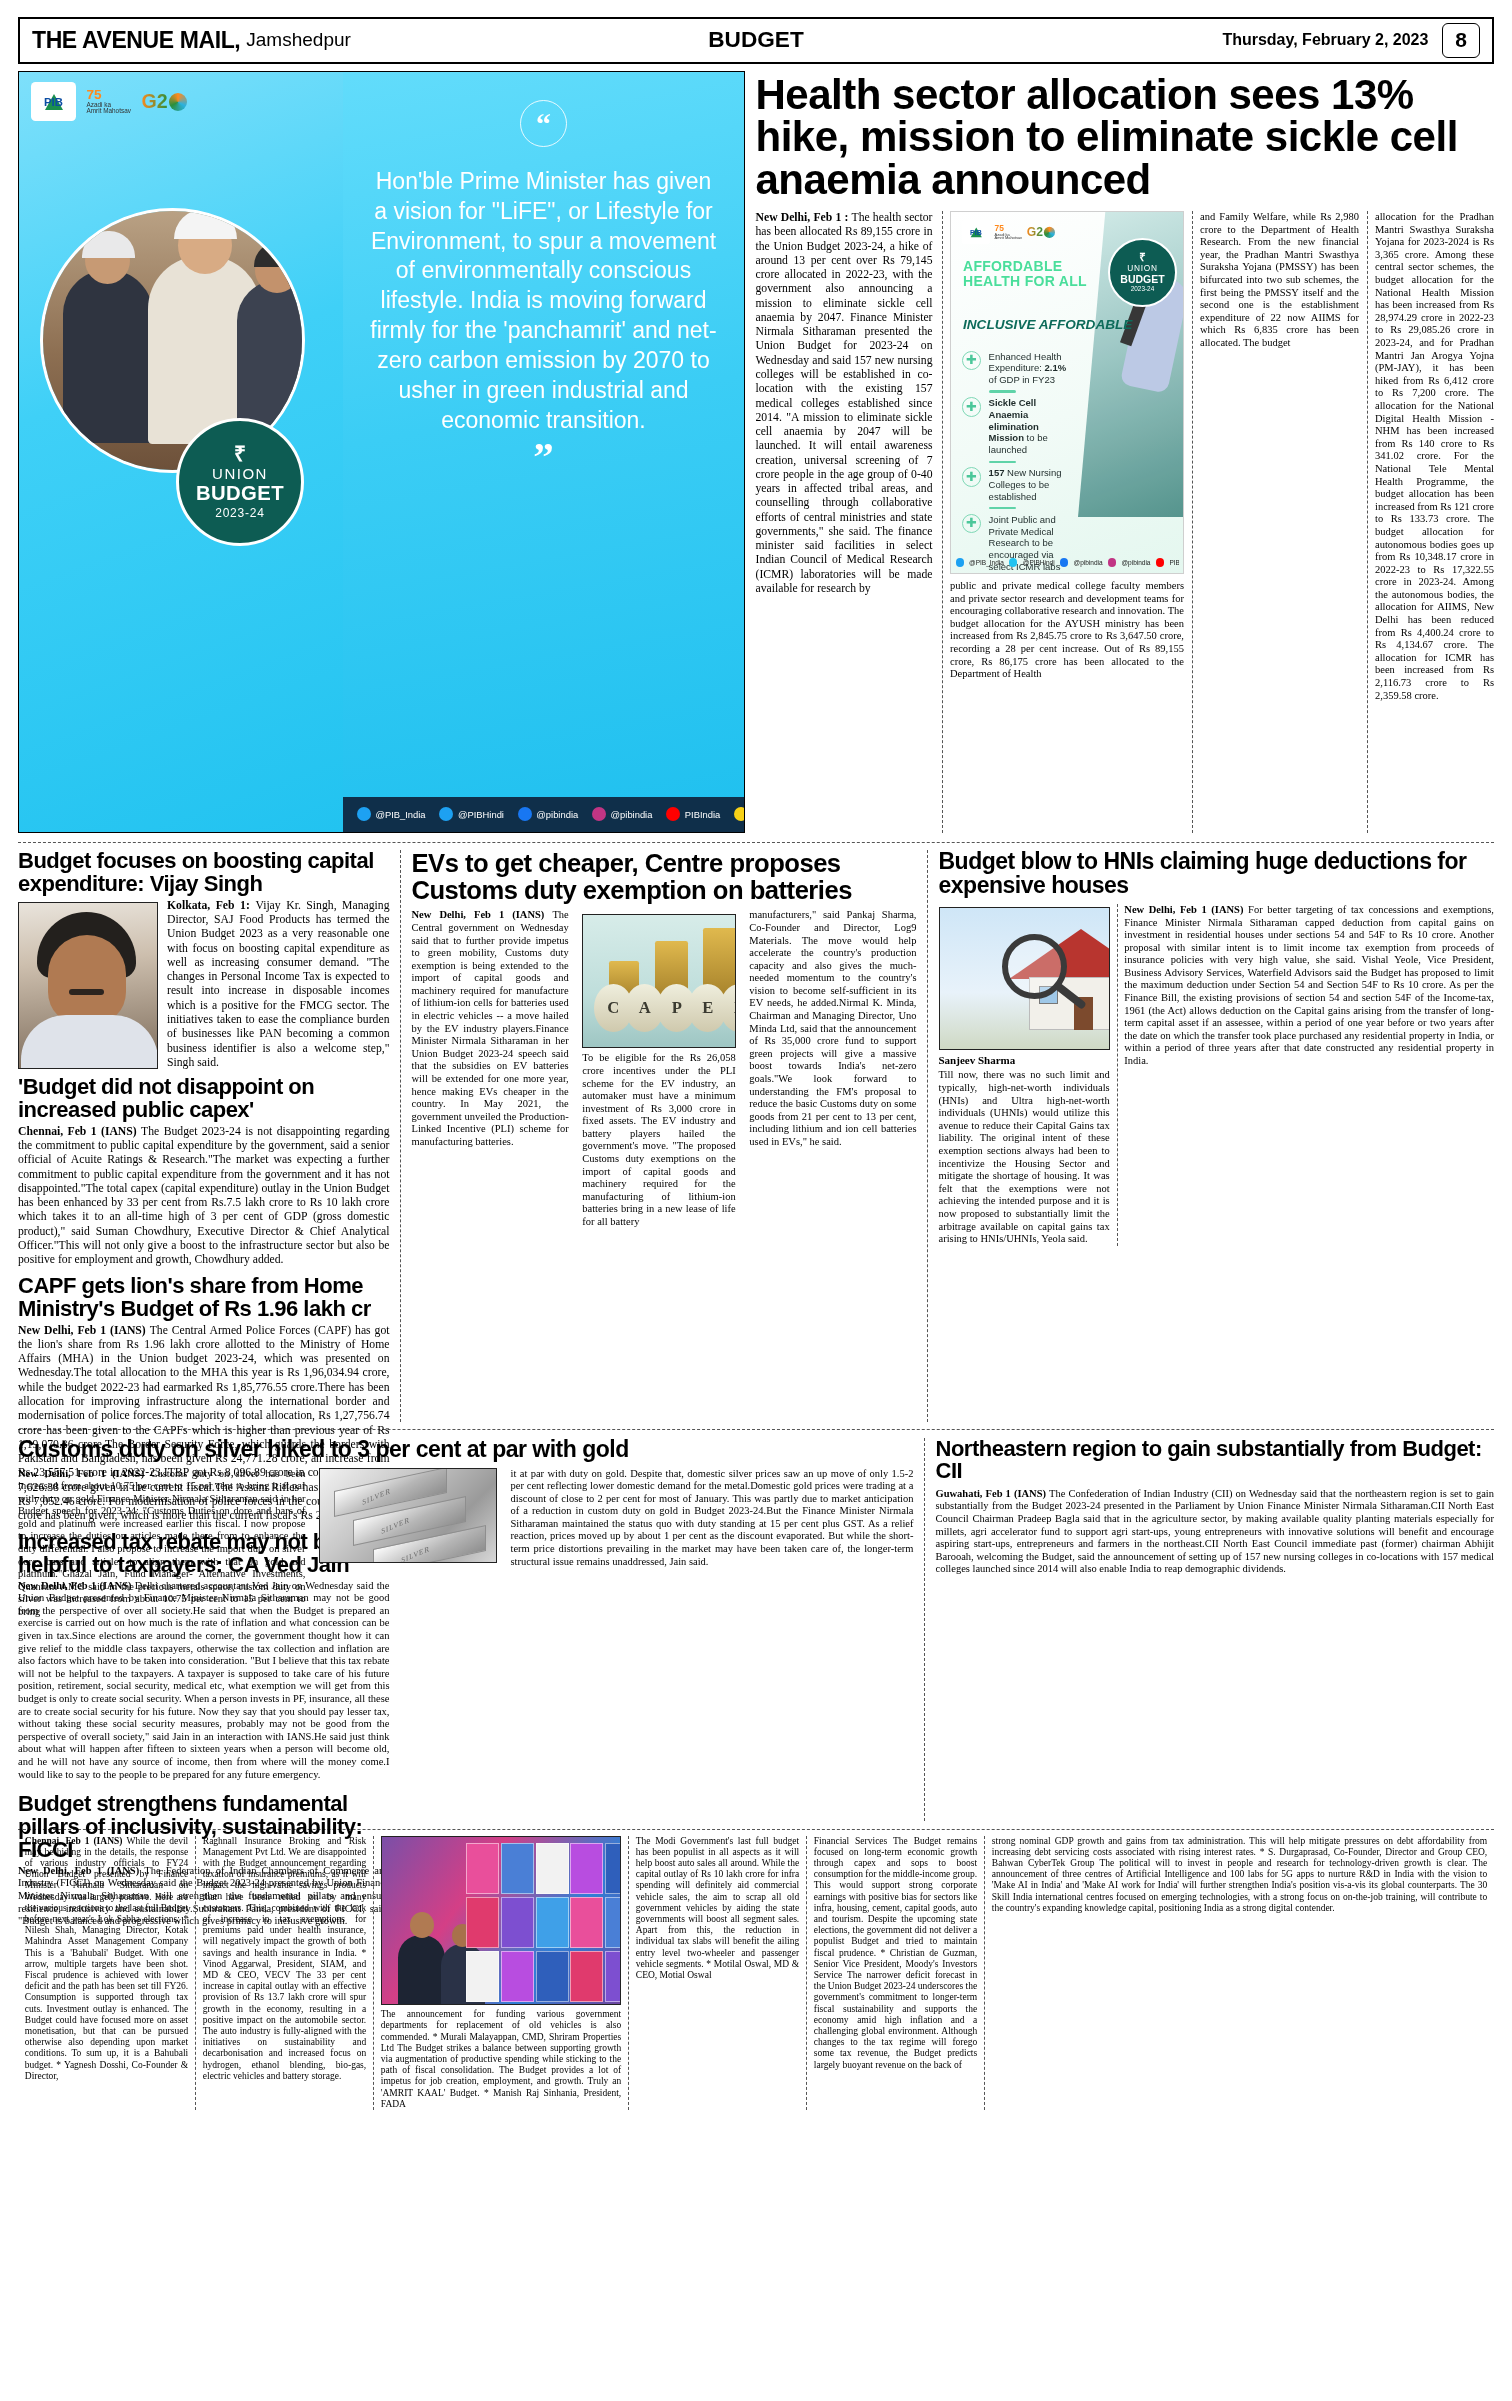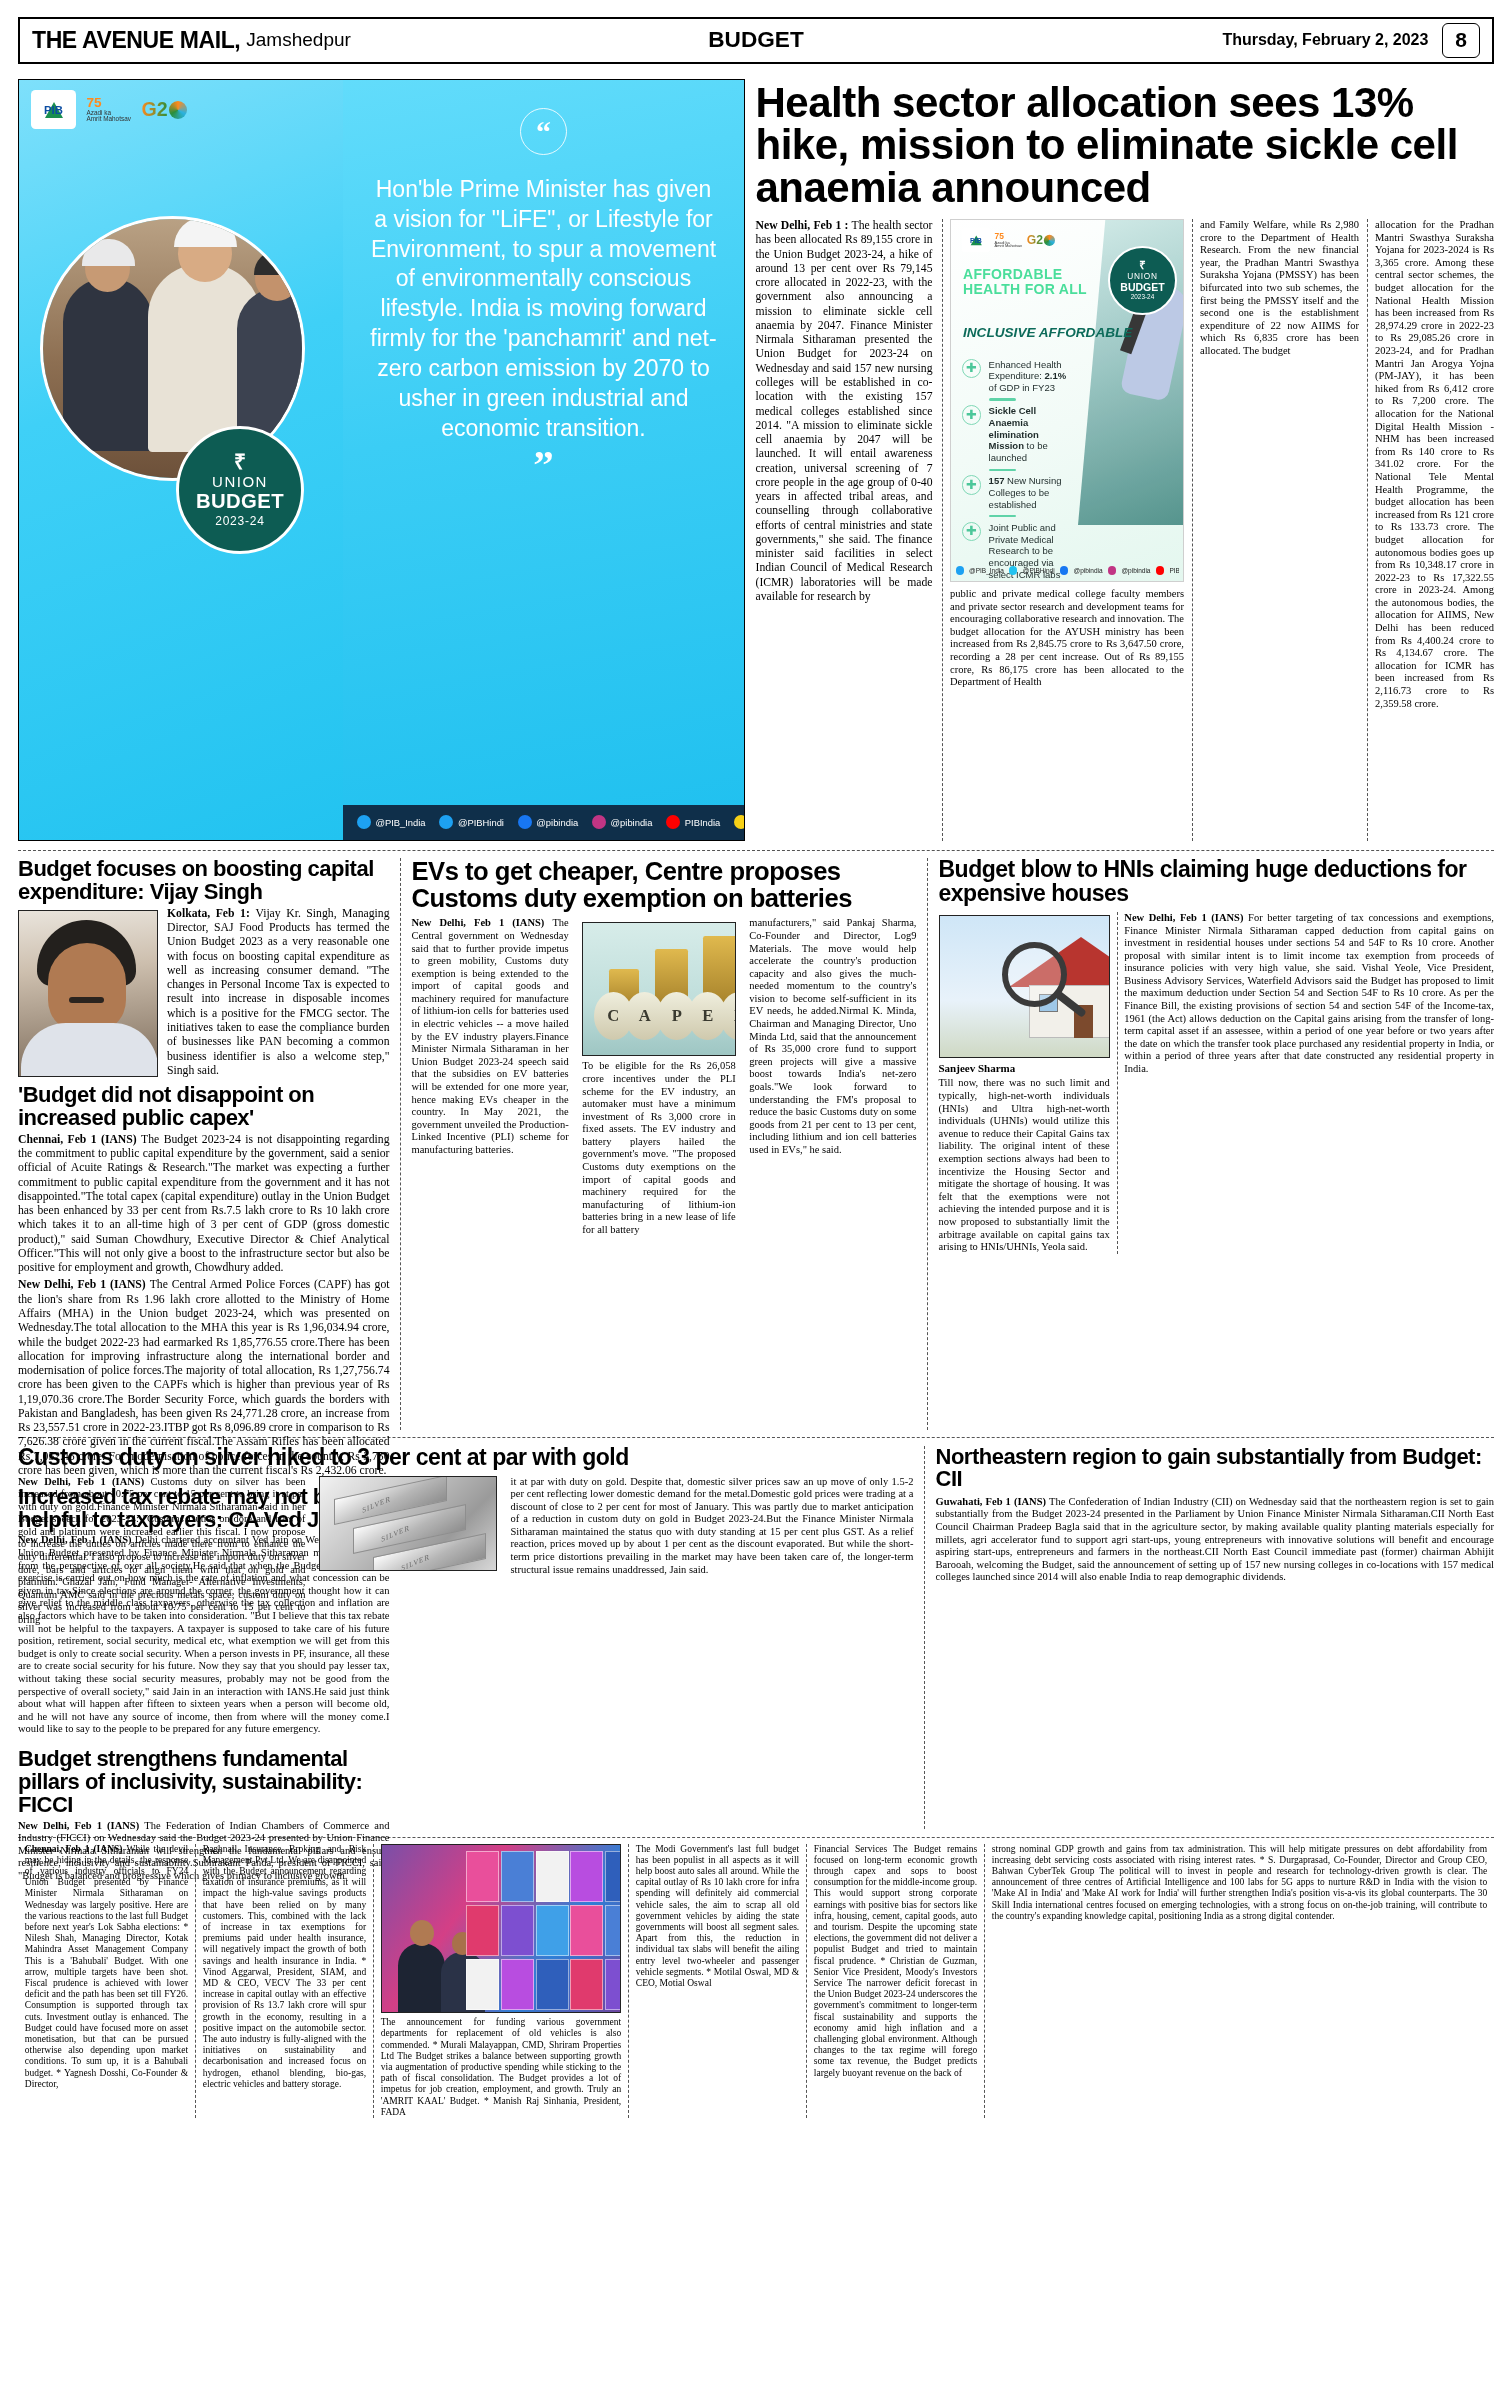--- a/index.html
+++ b/index.html
@@ -12,21 +12,21 @@
     overflow:hidden;
   }
   .page { position:absolute; left:0; top:0; width:1512px; height:2401px; padding:16.6px 18px 7.5px 18px; }
 
   
   .masthead {
     border:2.3px solid #000;
     height:47px;
     display:flex; align-items:center;
     padding:16px 12px;
-    margin-bottom:15px;
+    margin-bottom:7px;
     position:relative;
   }
   .mh-title { font-family:"Liberation Sans", sans-serif; font-weight:bold; font-size:23px; letter-spacing:-0.4px; }
   .mh-city  { font-family:"Liberation Sans", sans-serif; font-size:19px; margin-left:6px; font-weight:normal;}
   .mh-section { font-family:"Liberation Sans", sans-serif; font-weight:bold; font-size:22.6px; letter-spacing:0px;
                 position:absolute; left:50%; transform:translateX(-50%); }
   .mh-right { margin-left:auto; display:flex; align-items:center; gap:13.6px; }
   .mh-date { font-family:"Liberation Sans", sans-serif; font-weight:bold; font-size:16px; }
   .mh-page {
     width:38px; height:35px; border:1.5px solid #000; border-radius:6px;
@@ -420,20 +420,21 @@
             <span class="mus"></span>
             <span class="shirt"></span>
           </span><span>Vijay Kr. Singh, Managing Director, SAJ Food Products has termed the Union Budget 2023 as a very reasonable one with focus on boosting capital expenditure as well as increasing consumer demand. "The changes in Personal Income Tax is expected to result into increase in disposable incomes which is a positive for the FMCG sector. The initiatives taken to ease the compliance burden of businesses like PAN becoming a common business identifier is also a welcome step," Singh said.</span>
       </div>
 
       <div class="hl hl-a" style="margin-top:6px;">'Budget did not disappoint on increased public capex'</div>
       <div class="body-text" style="margin-top:3px;">
         <span class="dl">Chennai, Feb 1 (IANS) </span><span>The Budget 2023-24 is not disappointing regarding the commitment to public capital expenditure by the government, said a senior official of Acuite Ratings &amp; Research."The market was expecting a further commitment to public capital expenditure from the government and it has not disappointed."The total capex (capital expenditure) outlay in the Union Budget has been enhanced by 33 per cent from Rs.7.5 lakh crore to Rs 10 lakh crore which takes it to an all-time high of 3 per cent of GDP (gross domestic product)," said Suman Chowdhury, Executive Director &amp; Chief Analytical Officer."This will not only give a boost to the infrastructure sector but also be positive for employment and growth, Chowdhury added.</span>
       </div>
 
+      <div class="hl hl-a" style="margin-top:7.5px;">CAPF gets lion's share from Home Ministry's Budget of Rs 1.96 lakh cr</div>
       <div class="body-text" style="margin-top:3px;">
         <span class="dl">New Delhi, Feb 1 (IANS) </span><span>The Central Armed Police Forces (CAPF) has got the lion's share from Rs 1.96 lakh crore allotted to the Ministry of Home Affairs (MHA) in the Union budget 2023-24, which was presented on Wednesday.The total allocation to the MHA this year is Rs 1,96,034.94 crore, while the budget 2022-23 had earmarked Rs 1,85,776.55 crore.There has been allocation for improving infrastructure along the international border and modernisation of police forces.The majority of total allocation, Rs 1,27,756.74 crore has been given to the CAPFs which is higher than previous year of Rs 1,19,070.36 crore.The Border Security Force, which guards the borders with Pakistan and Bangladesh, has been given Rs 24,771.28 crore, an increase from Rs 23,557.51 crore in 2022-23.ITBP got Rs 8,096.89 crore in comparison to Rs 7,626.38 crore given in the current fiscal.The Assam Rifles has been allocated Rs 7,052.46 crore. For modernisation of police forces in the country, Rs 3,750 crore has been given, which is more than the current fiscal's Rs 2,432.06 crore.</span>
       </div>
 
       <div class="hl hl-a" style="margin-top:7.5px;">Increased tax rebate may not be helpful to taxpayers: CA Ved Jain</div>
       <div class="body-text sm" style="margin-top:3px;">
         <span class="dl">New Delhi, Feb 1 (IANS) </span><span>Delhi chartered accountant Ved Jain on Wednesday said the Union Budget presented by Finance Minister Nirmala Sitharaman may not be good from the perspective of over all society.He said that when the Budget is prepared an exercise is carried out on how much is the rate of inflation and what concession can be given in tax.Since elections are around the corner, the government thought how it can give relief to the middle class taxpayers, otherwise the tax collection and inflation are also factors which have to be taken into consideration. "But I believe that this tax rebate will not be helpful to the taxpayers. A taxpayer is supposed to take care of his future position, retirement, social security, medical etc, what exemption we will get from this budget is only to create social security. When a person invests in PF, insurance, all these are to create social security for his future. Now they say that you should pay lesser tax, without taking these social security measures, probably may not be good from the perspective of overall society," said Jain in an interaction with IANS.He said just think about what will happen after fifteen to sixteen years when a person will become old, and he will not have any source of income, then from where will the money come.I would like to say to the people to be prepared for any future emergency.</span>
       </div>
 
       <div class="hl hl-a" style="margin-top:12px;">Budget strengthens fundamental pillars of inclusivity, sustainability: FICCI</div>

